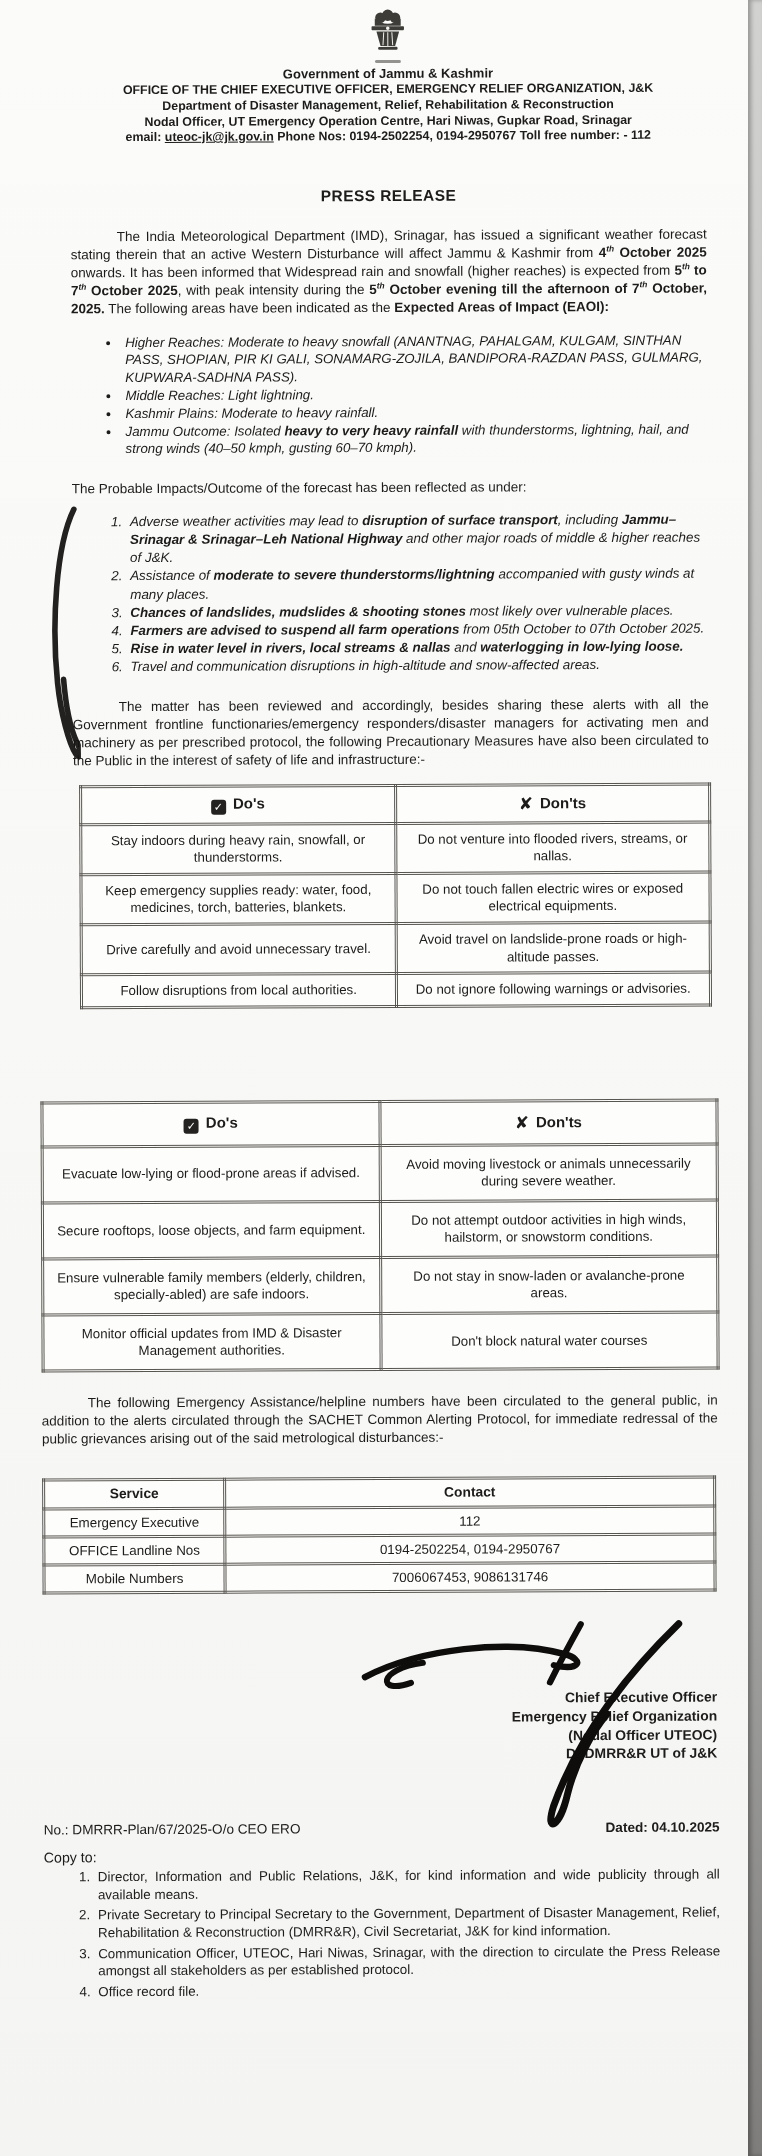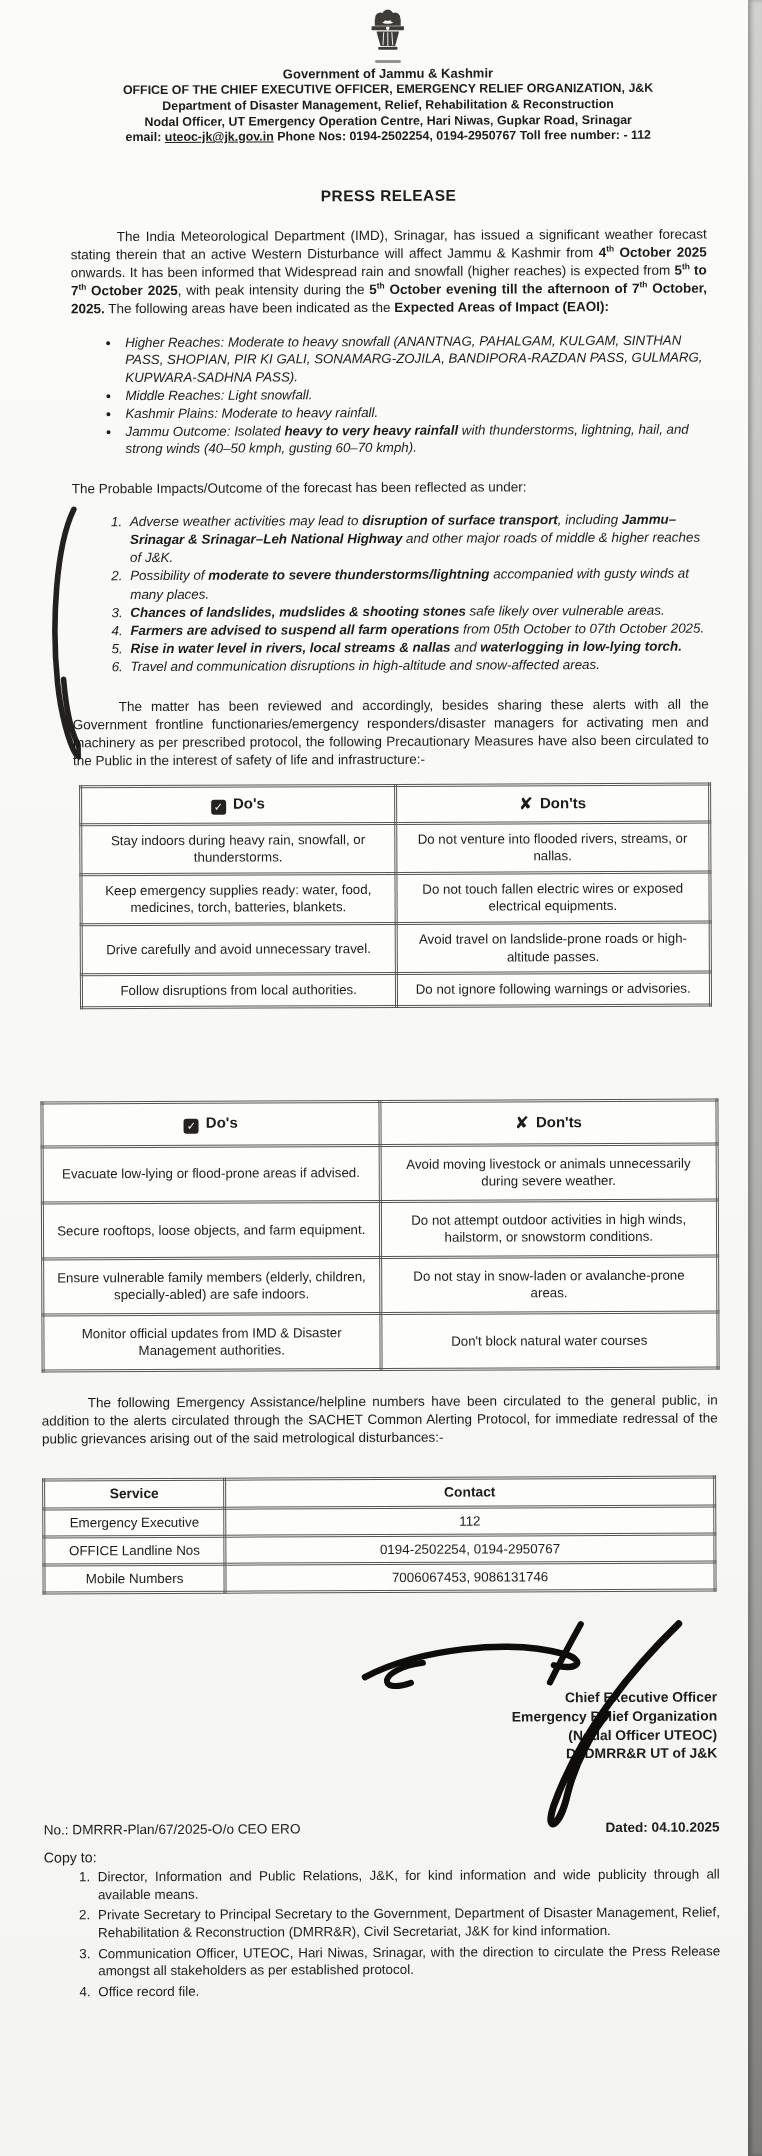--- a/index.html
+++ b/index.html
@@ -19,21 +19,21 @@
   .motto-bar{width:26px;height:3px;border-radius:2px;background:#716f6b;opacity:.75;margin:1px auto 3px;}
   .lh-govt{font-size:13px;line-height:1.25;}
   .lh-line{font-size:12.4px;line-height:1.26;}
   .email{color:#1d1c1a;font-weight:700;}
 
   .title{text-align:center;font-weight:700;font-size:15.5px;letter-spacing:.4px;margin-top:42px;}
 
   .para{font-size:13.5px;line-height:1.33;text-align:justify;margin:22px 0 0;}
   .indent{text-indent:46px;}
   .b{font-weight:700;}
-  sup{font-size:.62em;line-height:0;}
+  sup{font-size:.62em;line-height:0;font-style:italic;}
 
   .eaoi{margin:16px 0 0;padding-left:50px;}
   .eaoi li{font-style:italic;font-size:13.3px;line-height:1.34;padding-left:4px;}
 
   .impacts-wrap{position:relative;}
   .pen-bracket{position:absolute;left:-26px;top:-10px;width:34px;height:262px;pointer-events:none;}
   .impacts{margin:15px 0 0;padding-left:54px;}
   .impacts li{font-style:italic;font-size:13.4px;line-height:1.35;padding-left:4px;}
 
   table{border-collapse:collapse;background:#fdfdfc;}
@@ -102,38 +102,38 @@
         </div>
       </header>
 
       <div class="title">PRESS RELEASE</div>
 
       <p class="para indent"><span>The India Meteorological Department (IMD), Srinagar, has issued a significant weather forecast stating therein that an active Western Disturbance will affect Jammu &amp; Kashmir from </span><span class="b">4</span><sup class="b">th</sup><span class="b"> October 2025</span><span> onwards. It has been informed that Widespread rain and snowfall (higher reaches) is expected from </span><span class="b">5</span><sup class="b">th</sup><span class="b"> to 7</span><sup class="b">th</sup><span class="b"> October 2025</span><span>, with peak intensity during the </span><span class="b">5</span><sup class="b">th</sup><span class="b"> October evening till the afternoon of 7</span><sup class="b">th</sup><span class="b"> October, 2025.</span><span> The following areas have been indicated as the </span><span class="b">Expected Areas of Impact (EAOI):</span></p>
 
       <ul class="eaoi">
 
       <li><span>Higher Reaches: Moderate to heavy snowfall (ANANTNAG, PAHALGAM, KULGAM, SINTHAN PASS, SHOPIAN, PIR KI GALI, SONAMARG-ZOJILA, BANDIPORA-RAZDAN PASS, GULMARG, KUPWARA-SADHNA PASS).</span></li>
-          <li><span>Middle Reaches: Light snowfall.</span></li>
+          <li><span>Middle Reaches: Light lightning.</span></li>
           <li><span>Kashmir Plains: Moderate to heavy rainfall.</span></li>
           <li><span>Jammu Outcome: Isolated </span><span class="b">heavy to very heavy rainfall</span><span> with thunderstorms, lightning, hail, and strong winds (40–50 kmph, gusting 60–70 kmph).</span></li>
         </ul>
 
       <p class="para">The Probable Impacts/Outcome of the forecast has been reflected as under:</p>
 
       <div class="impacts-wrap">
         <svg class="pen-bracket" viewBox="0 0 34 262" aria-hidden="true">
           <path d="M28 6 C10 42 5 120 11 180 C14 210 22 240 29 251 C33 257 35 249 30 239 C24 226 19 202 17 176" fill="none" stroke="#141311" stroke-width="5.6" stroke-linecap="round" opacity="0.94"></path>
         </svg>
         <ol class="impacts">
 
         <li><span>Adverse weather activities may lead to </span><span class="b">disruption of surface transport</span><span>, including </span><span class="b">Jammu–Srinagar &amp; Srinagar–Leh National Highway</span><span> and other major roads of middle &amp; higher reaches of J&amp;K.</span></li>
-            <li><span>Possibility of </span><span class="b">moderate to severe thunderstorms/lightning</span><span> accompanied with gusty winds at many places.</span></li>
-            <li><span class="b">Chances of landslides, mudslides &amp; shooting stones</span><span> safe likely over vulnerable areas.</span></li>
+            <li><span>Assistance of </span><span class="b">moderate to severe thunderstorms/lightning</span><span> accompanied with gusty winds at many places.</span></li>
+            <li><span class="b">Chances of landslides, mudslides &amp; shooting stones</span><span> most likely over vulnerable places.</span></li>
             <li><span class="b">Farmers are advised to suspend all farm operations</span><span> from 05th October to 07th October 2025.</span></li>
-            <li><span class="b">Rise in water level in rivers, local streams &amp; nallas</span><span> and </span><span class="b">waterlogging in low-lying torch.</span></li>
+            <li><span class="b">Rise in water level in rivers, local streams &amp; nallas</span><span> and </span><span class="b">waterlogging in low-lying loose.</span></li>
             <li><span>Travel and communication disruptions in high-altitude and snow-affected areas.</span></li>
           </ol>
       </div>
 
       <p class="para indent">The matter has been reviewed and accordingly, besides sharing these alerts with all the Government frontline functionaries/emergency responders/disaster managers for activating men and machinery as per prescribed protocol, the following Precautionary Measures have also been circulated to the Public in the interest of safety of life and infrastructure:-</p>
 
       <table class="dd-table">
         <thead>
           <tr>
             <th><span class="chk">✓</span><span>Do's</span></th>

